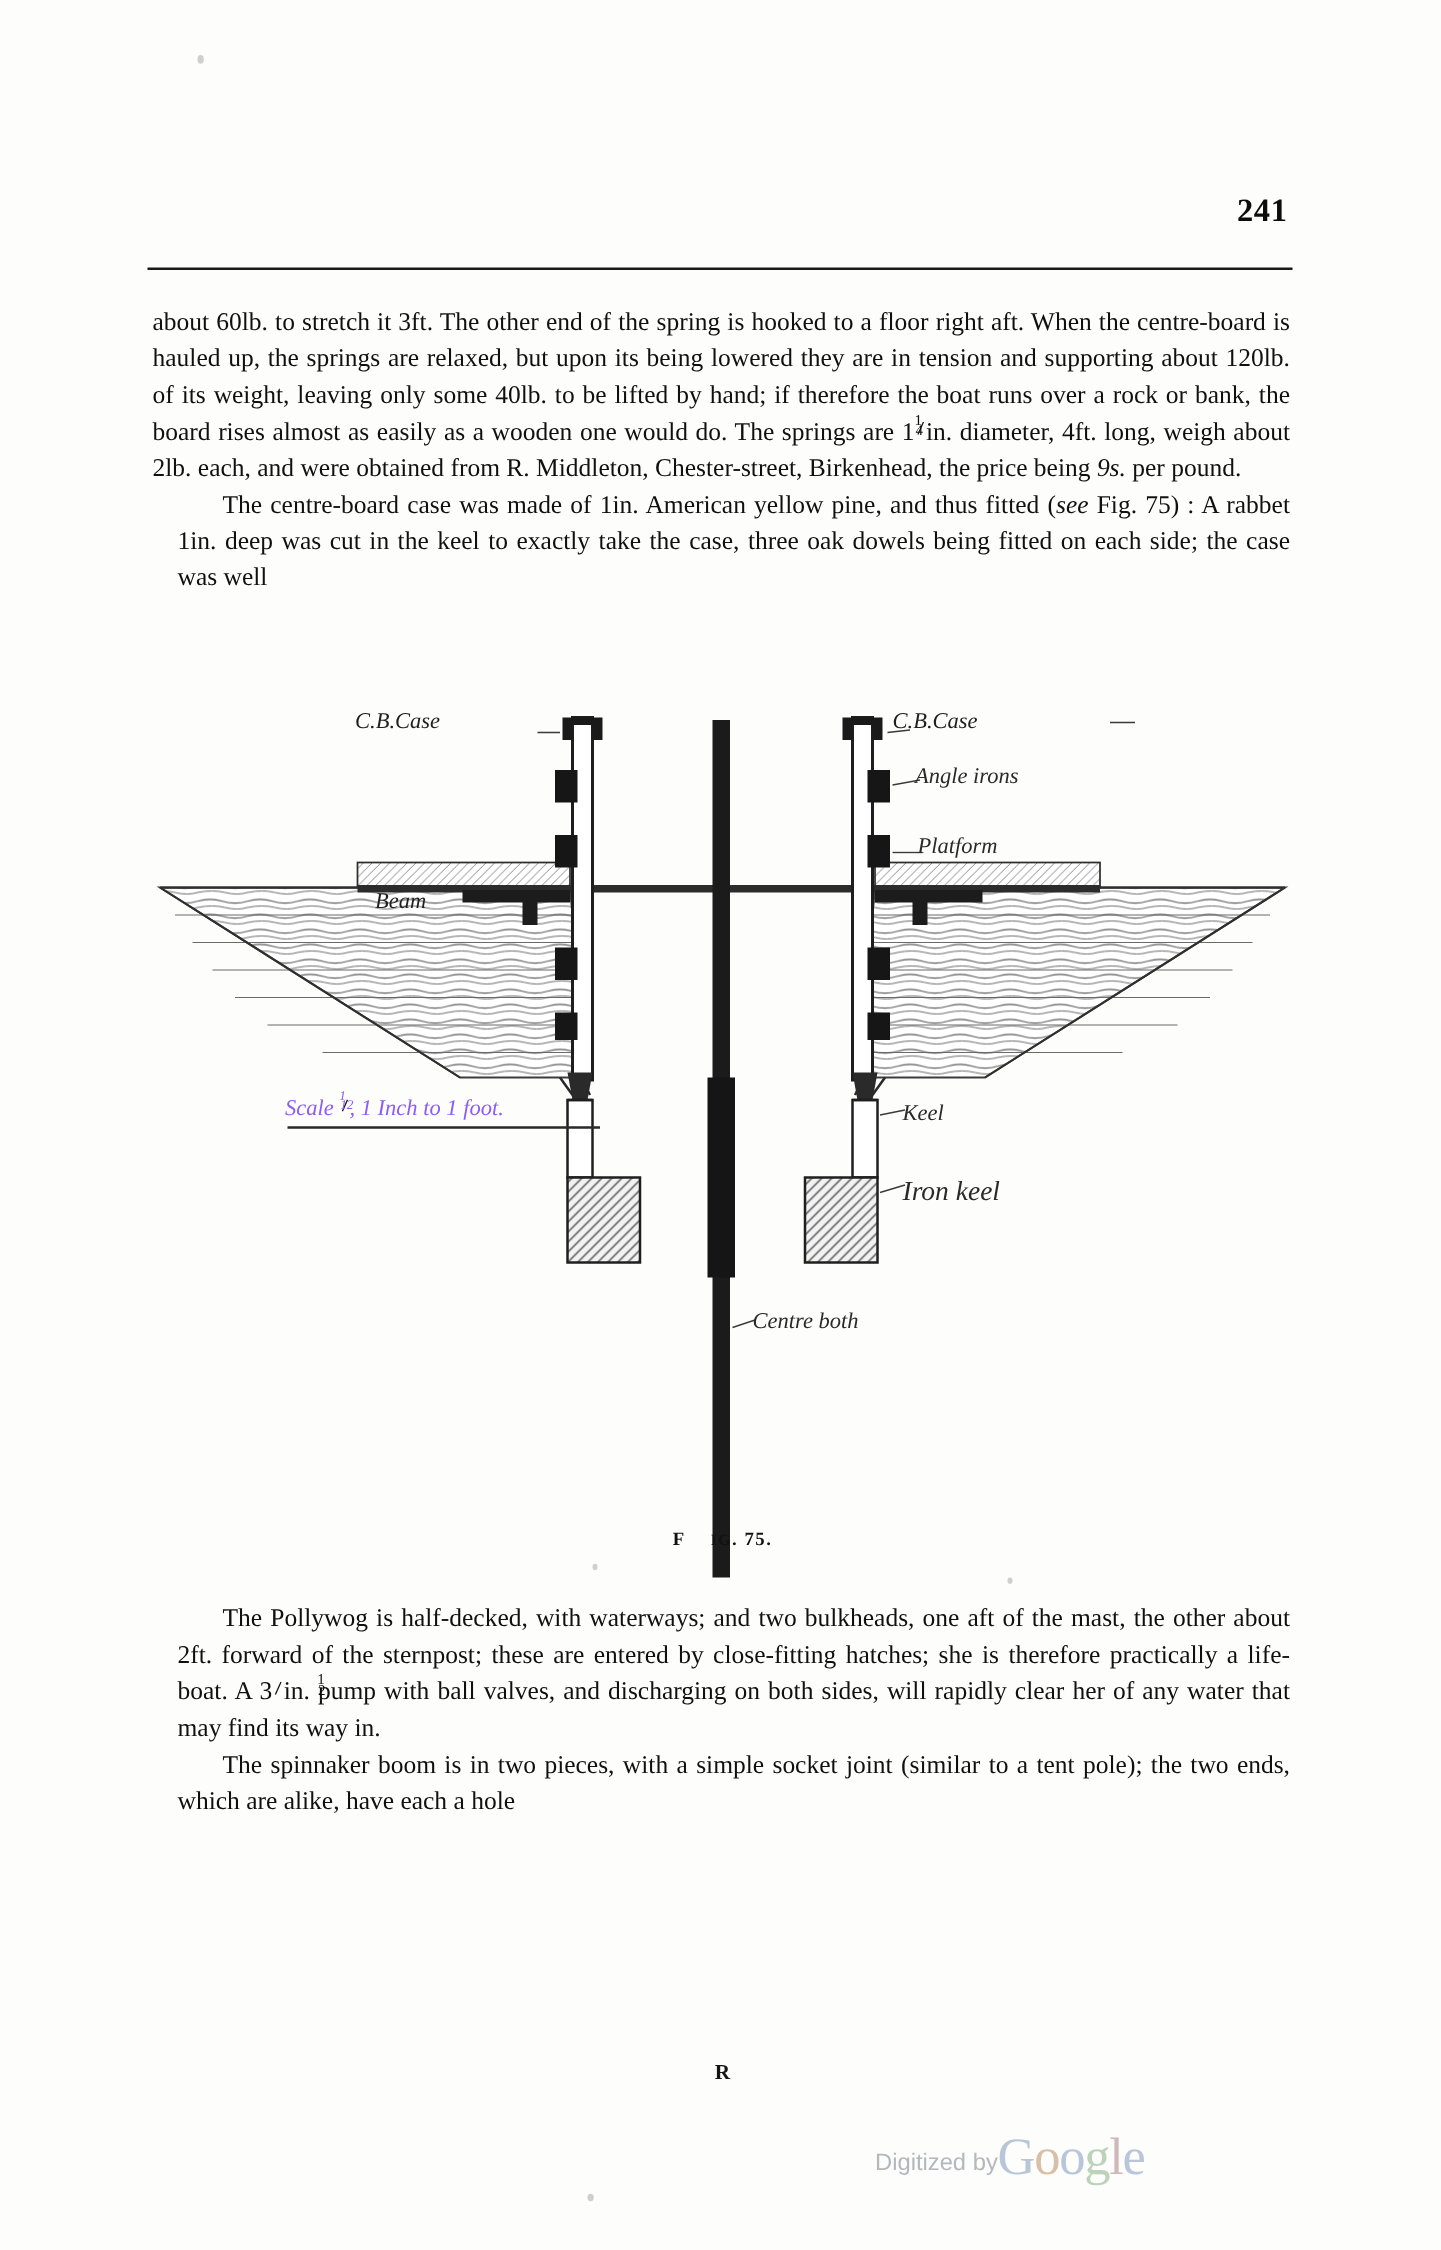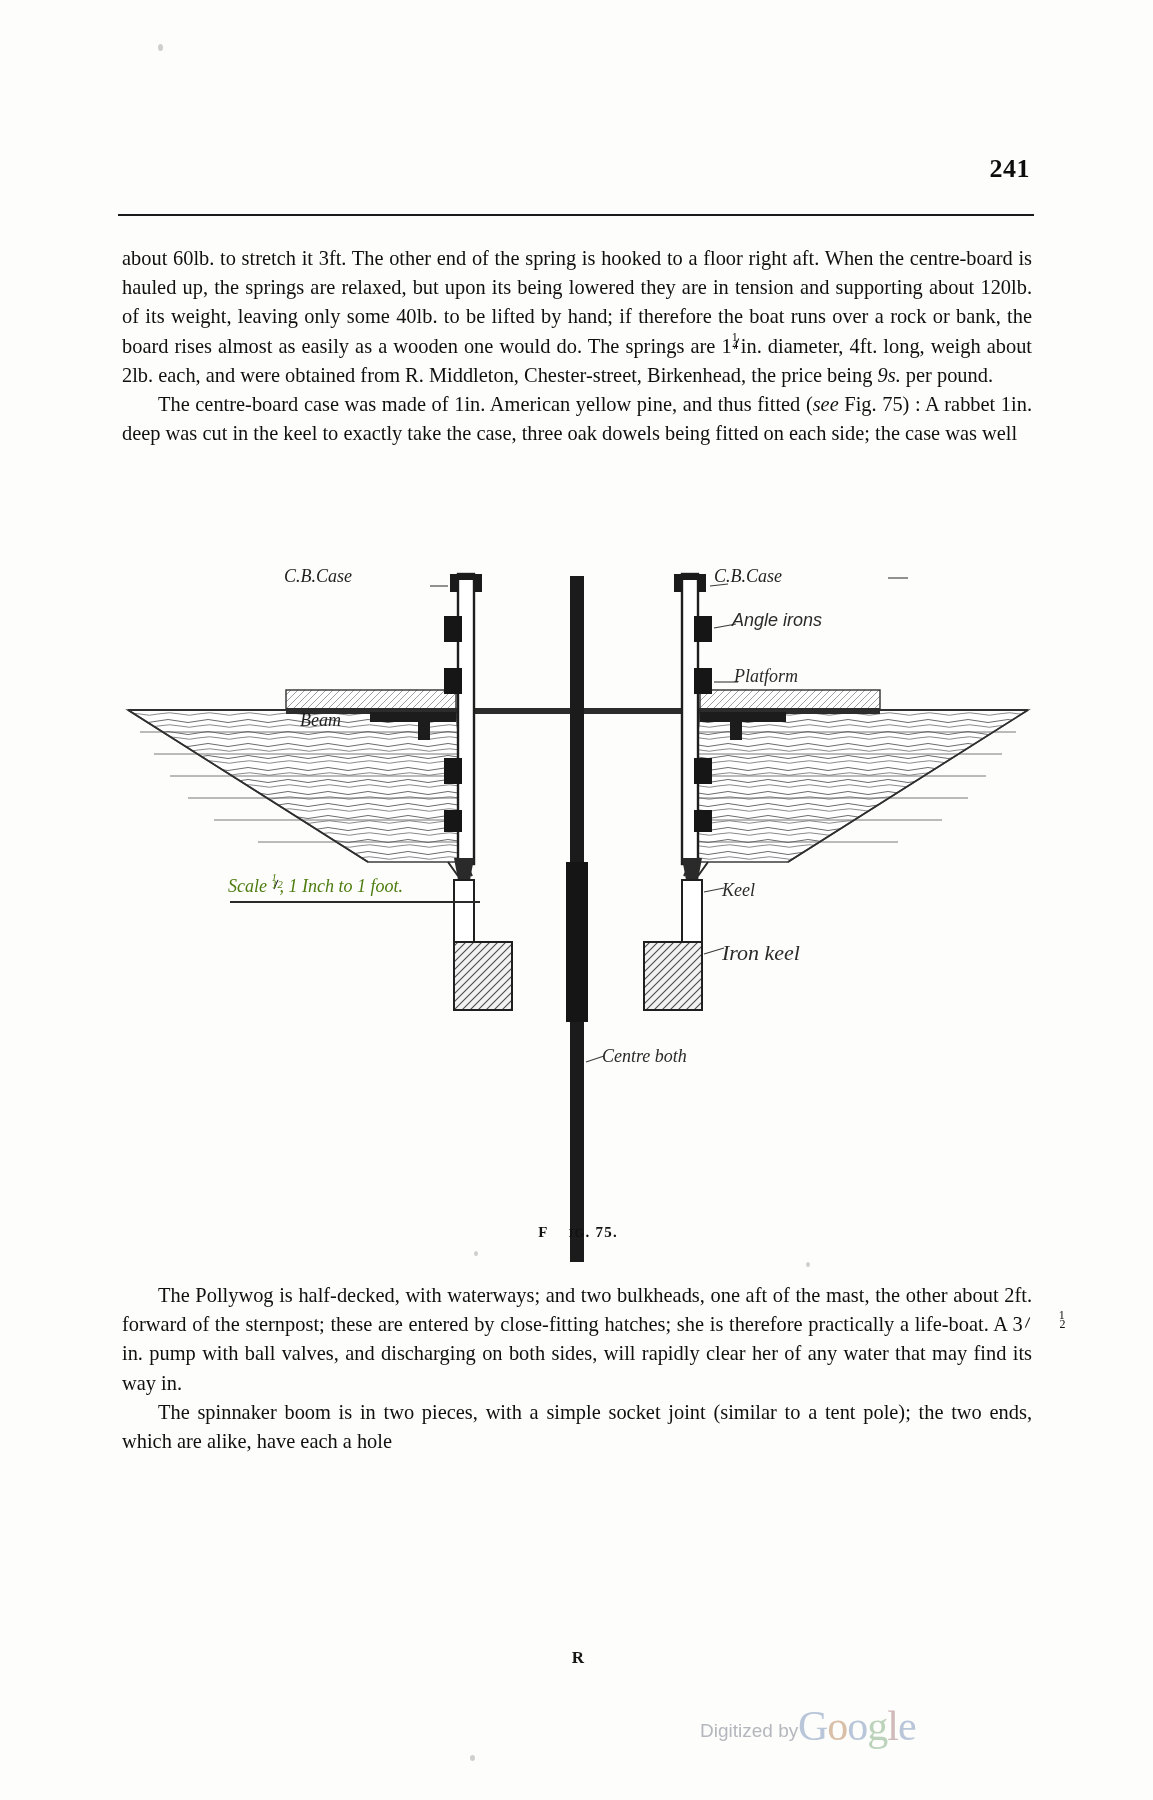--- a/index.html
+++ b/index.html
@@ -67,20 +67,21 @@
     text-align: justify;
     text-justify: inter-word;
     color: #101010;
   }
   .column p {
     margin: 0;
     text-indent: 0;
   }
   .column p.indent {
     text-indent: 36px;
+    margin-left: 20px;
   }
   .col-top { top: 244px; }
   .col-bottom { top: 1281px; }
 
   .it { font-style: italic; }
 
   
   .frac {
     display: inline-block;
     position: relative;
@@ -310,33 +311,33 @@
         <path d="M586,330 L606,326"></path>
         <path d="M586,392 L606,386"></path>
         <path d="M468,500 L486,494"></path>
       </g>
     </svg>
 
     <div style="position:absolute; left:166px; top:4px; font-style:italic; font-size:18px; color:#1f1f1f; font-family:'Liberation Serif',serif;">C.B.Case</div>
 
     <div style="position:absolute; left:596px; top:4px; font-style:italic; font-size:18px; color:#1f1f1f; font-family:'Liberation Serif',serif;">C.B.Case</div>
 
-    <div style="position:absolute; left:614px; top:48px; font-style:italic; font-size:18px; color:#2a2a2a; font-family:Liberation Sans, sans-serif;">Angle irons</div>
+    <div style="position:absolute; left:614px; top:48px; font-style:italic; font-size:18px; color:#2a2a2a; font-family:Liberation Serif, serif;">Angle irons</div>
 
     <div style="position:absolute; left:616px; top:104px; font-style:italic; font-size:18px; color:#2a2a2a; font-family:'Liberation Serif',serif;">Platform</div>
 
     <div style="position:absolute; left:182px; top:148px; font-style:italic; font-size:18px; color:#1f1f1f; font-family:'Liberation Serif',serif;">Beam</div>
 
     <div style="position:absolute; left:604px; top:318px; font-style:italic; font-size:18px; color:#2a2a2a; font-family:'Liberation Serif',serif;">Keel</div>
 
     <div style="position:absolute; left:604px; top:378px; font-style:italic; font-size:22px; color:#2a2a2a; font-family:'Liberation Serif',serif;">Iron keel</div>
 
     <div style="position:absolute; left:484px; top:484px; font-style:italic; font-size:18px; color:#2a2a2a; font-family:'Liberation Serif',serif;">Centre both</div>
 
-    <div style="position:absolute; left:110px; top:314px; font-style:italic; font-size:18px; color:#4d7c0f; font-family:'Liberation Serif',serif; white-space:nowrap;">
+    <div style="position:absolute; left:110px; top:314px; font-style:italic; font-size:18px; color:#8b5cf6; font-family:'Liberation Serif',serif; white-space:nowrap;">
       <span>Scale </span><span class="frac"><span class="n">1</span><span class="bar"></span><span class="d">12</span></span><span>, 1 Inch to 1 foot.</span>
       <div style="position:absolute; left:2px; top:25px; width:250px; height:1.6px; background:#2a2a2a;"></div>
     </div>
   </div>
 
   <div class="fig-caption"><span>F</span><span class="sc">IG</span><span>. 75.</span></div>
 
   <div class="column col-bottom">
     <p class="indent"><span>The Pollywog is half-decked, with waterways; and two bulkheads, one aft of the mast, the other about 2ft. forward of the sternpost; these are entered by close-fitting hatches; she is therefore practically a life-boat.  A 3</span><span class="frac"><span class="n">1</span><span class="bar"></span><span class="d">2</span></span><span>in. pump with ball valves, and discharging on both sides, will rapidly clear her of any water that may find its way in.</span></p>
     <p class="indent">The spinnaker boom is in two pieces, with a simple socket joint (similar to a tent pole); the two ends, which are alike, have each a hole</p>

